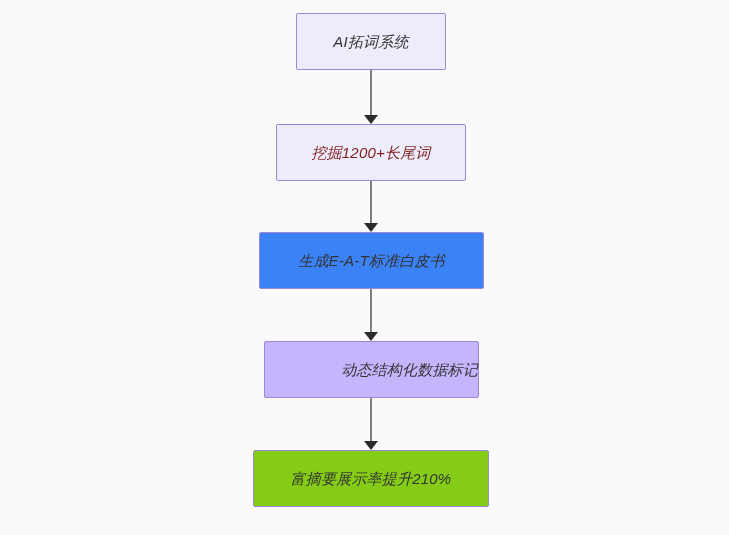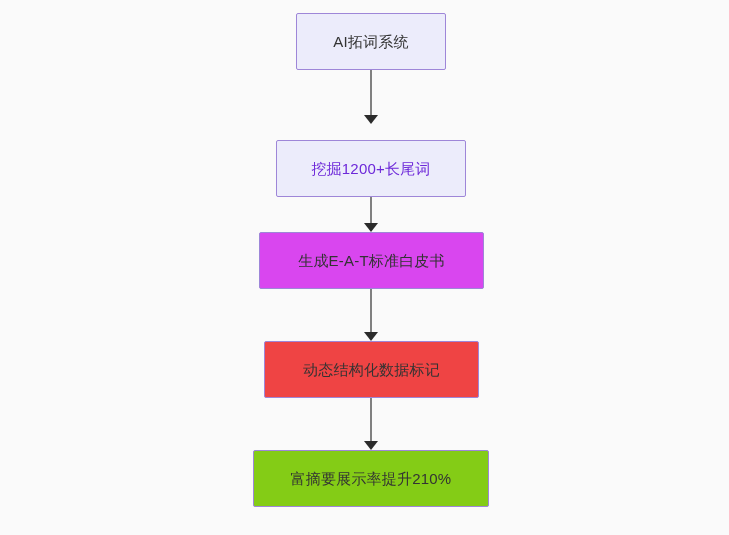--- a/index.html
+++ b/index.html
@@ -10,20 +10,21 @@
     width: 729px;
     height: 535px;
     background: #fafafa;
     font-family: "Liberation Sans", "DejaVu Sans", sans-serif;
     overflow: hidden;
   }
   #flowchart {
     position: relative;
     width: 633px;
     height: 535px;
+    font-style: italic;
   }
   .node {
     position: absolute;
     box-sizing: border-box;
     background: #ececfb;
     border: 1.6px solid #9e86d8;
     border-radius: 2px;
     display: flex;
     align-items: center;
     justify-content: center;
@@ -73,26 +74,26 @@
     <div class="head" style="top: 43px; border-top-color: rgb(43, 43, 43);"></div>
   </div>
   <div class="edge" id="edge-3" style="left: 357px; top: 398px; height: 52px;">
     <div class="line" style="height: 44px; background: rgb(128, 128, 128);"></div>
     <div class="head" style="top: 43px; border-top-color: rgb(43, 43, 43);"></div>
   </div>
 
   <div class="node" id="node-0" style="left: 296px; top: 13px; width: 150px; height: 57px; background: rgb(236, 236, 251); border-color: rgb(158, 134, 216); color: rgb(51, 51, 51);">
     <span>AI拓词系统</span>
   </div>
-  <div class="node" id="node-1" style="left: 276px; top: 140px; width: 190px; height: 57px; background: rgb(236, 236, 251); border-color: rgb(158, 134, 216); color: #6d28d9;">
+  <div class="node" id="node-1" style="left: 276px; top: 124px; width: 190px; height: 57px; background: rgb(236, 236, 251); border-color: rgb(158, 134, 216); color: #7f1d1d;">
     <span>挖掘1200+长尾词</span>
   </div>
-  <div class="node" id="node-2" style="left: 259px; top: 232px; width: 225px; height: 57px; background: #d946ef; border-color: rgb(158, 134, 216); color: rgb(51, 51, 51);">
+  <div class="node" id="node-2" style="left: 259px; top: 232px; width: 225px; height: 57px; background: #3b82f6; border-color: rgb(158, 134, 216); color: rgb(51, 51, 51);">
     <span>生成E-A-T标准白皮书</span>
   </div>
-  <div class="node" id="node-3" style="left: 264px; top: 341px; width: 215px; height: 57px; background: #ef4444; border-color: rgb(158, 134, 216); color: rgb(51, 51, 51);">
+  <div class="node" id="node-3" style="left: 264px; top: 341px; width: 215px; height: 57px; background: #c4b5fd; border-color: rgb(158, 134, 216); color: rgb(51, 51, 51); justify-content: flex-end;">
     <span>动态结构化数据标记</span>
   </div>
   <div class="node" id="node-4" style="left: 253px; top: 450px; width: 236px; height: 57px; background: #84cc16; border-color: rgb(158, 134, 216); color: rgb(51, 51, 51);">
     <span>富摘要展示率提升210%</span>
   </div>
 
 </div>
 
 </body></html>

